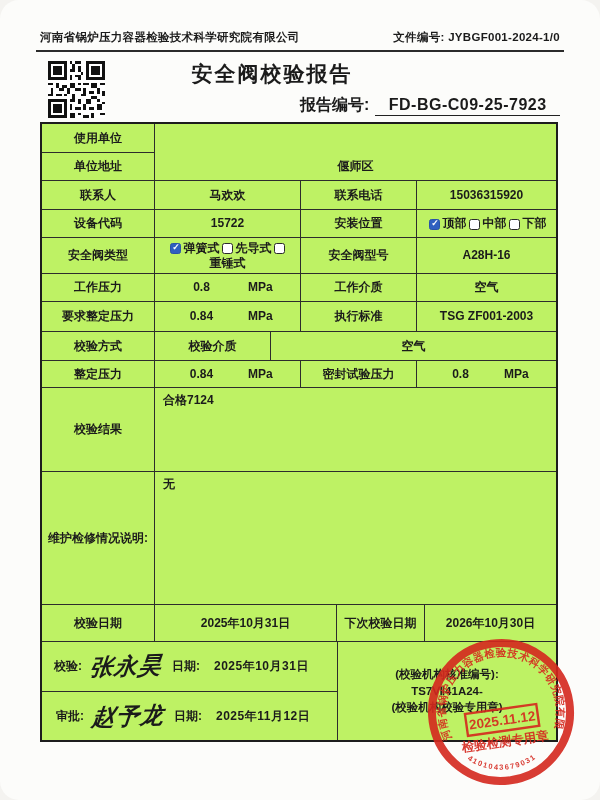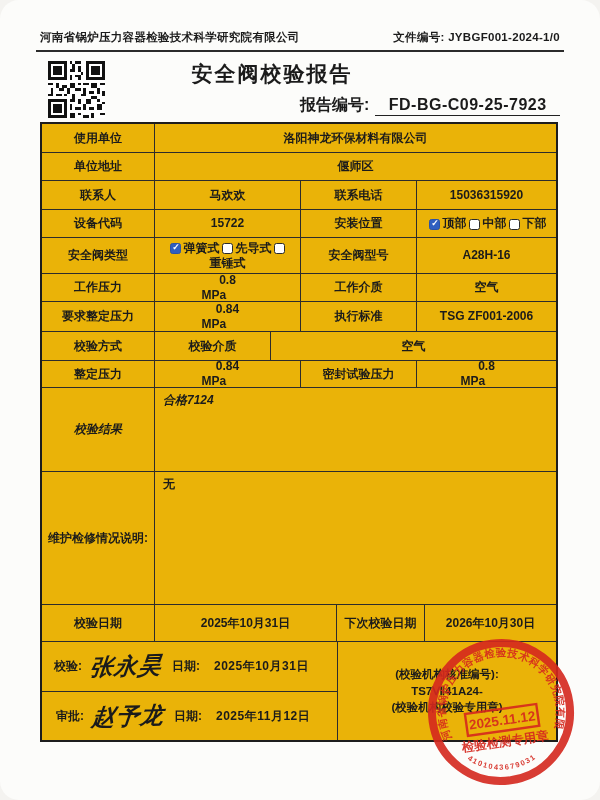--- a/index.html
+++ b/index.html
@@ -38,44 +38,44 @@
     font-size:16px;font-weight:bold;
   }
   .report-no .lbl{white-space:nowrap;}
   .report-no .val{
     flex:1;text-align:center;border-bottom:1.5px solid #222;
     padding-bottom:1px;margin-left:6px;letter-spacing:.5px;
   }
   
   .tbl{
     position:absolute;left:40px;top:122px;width:518px;
-    border:2px solid #1d1d1d;background:#eab308;
+    border:2px solid #1d1d1d;background:#bef264;
     box-sizing:border-box;
   }
   .row{display:flex;width:100%;}
   .c{
     box-sizing:border-box;
     border-right:1.4px solid #2c2c2c;border-bottom:1.4px solid #2c2c2c;
     display:flex;align-items:center;justify-content:center;
     font-size:12px;font-weight:bold;text-align:center;
     line-height:1.25;overflow:hidden;
   }
   .c.last{border-right:none;}
   .w1{width:113px;flex:none;}
   .w2{width:146px;flex:none;}
   .w3{width:116px;flex:none;}
   .w4{flex:1;}
   .w2b{width:182px;flex:none;}
   .w3b{width:88px;flex:none;}
   .h29{height:29px;} .h28{height:28px;} .h36{height:36px;}
-  .h30{height:30px;} .h27{height:27px;} .h84{height:84px;font-style:italic;}
+  .h30{height:30px;} .h27{height:27px;} .h84{height:84px;}
   .h133{height:133px;} .h37{height:37px;}
   .c.topleft{align-items:flex-start;justify-content:flex-start;
     padding:5px 8px;text-align:left;}
-  .unitcell{display:flex;width:100%;align-items:center;flex-direction:column;}
+  .unitcell{display:flex;width:100%;align-items:center;}
   .unitcell .num{flex:1;text-align:center;}
   .unitcell .unit{width:52px;text-align:left;flex:none;}
   
   .cbgroup{display:flex;align-items:center;justify-content:center;
     flex-wrap:wrap;padding:2px 4px;}
   .cb{
     width:11px;height:11px;border-radius:2.5px;flex:none;
     box-sizing:border-box;margin:0 3px 0 2px;position:relative;top:0.5px;
   }
   .cb.off{border:1.6px solid #2b2b2b;background:#fff;}
@@ -194,21 +194,20 @@
 
   <div class="report-no">
     <span class="lbl">报告编号:</span>
     <span class="val">FD-BG-C09-25-7923</span>
   </div>
 
   <div class="tbl">
 
     <div class="row">
       <div class="c w1 h29">使用单位</div>
-      <div class="c w4 h29 last">洛阳神龙环保材料有限公司</div>
     </div>
 
     <div class="row">
       <div class="c w1 h28">单位地址</div>
       <div class="c w4 h28 last">偃师区</div>
     </div>
 
     <div class="row">
       <div class="c w1 h29">联系人</div>
       <div class="c w2 h29">马欢欢</div>
@@ -266,21 +265,21 @@
 
     <div class="row">
       <div class="c w1 h30">要求整定压力</div>
       <div class="c w2 h30">
         <div class="unitcell">
           <span class="num">0.84</span>
           <span class="unit">MPa</span>
         </div>
       </div>
       <div class="c w3 h30">执行标准</div>
-      <div class="c w4 h30 last">TSG ZF001-2006</div>
+      <div class="c w4 h30 last">TSG ZF001-2003</div>
     </div>
 
     <div class="row">
       <div class="c w1 h29">校验方式</div>
       <div class="c w3 h29">校验介质</div>
       <div class="c w4 h29 last">空气</div>
     </div>
 
     <div class="row">
       <div class="c w1 h27">整定压力</div>

